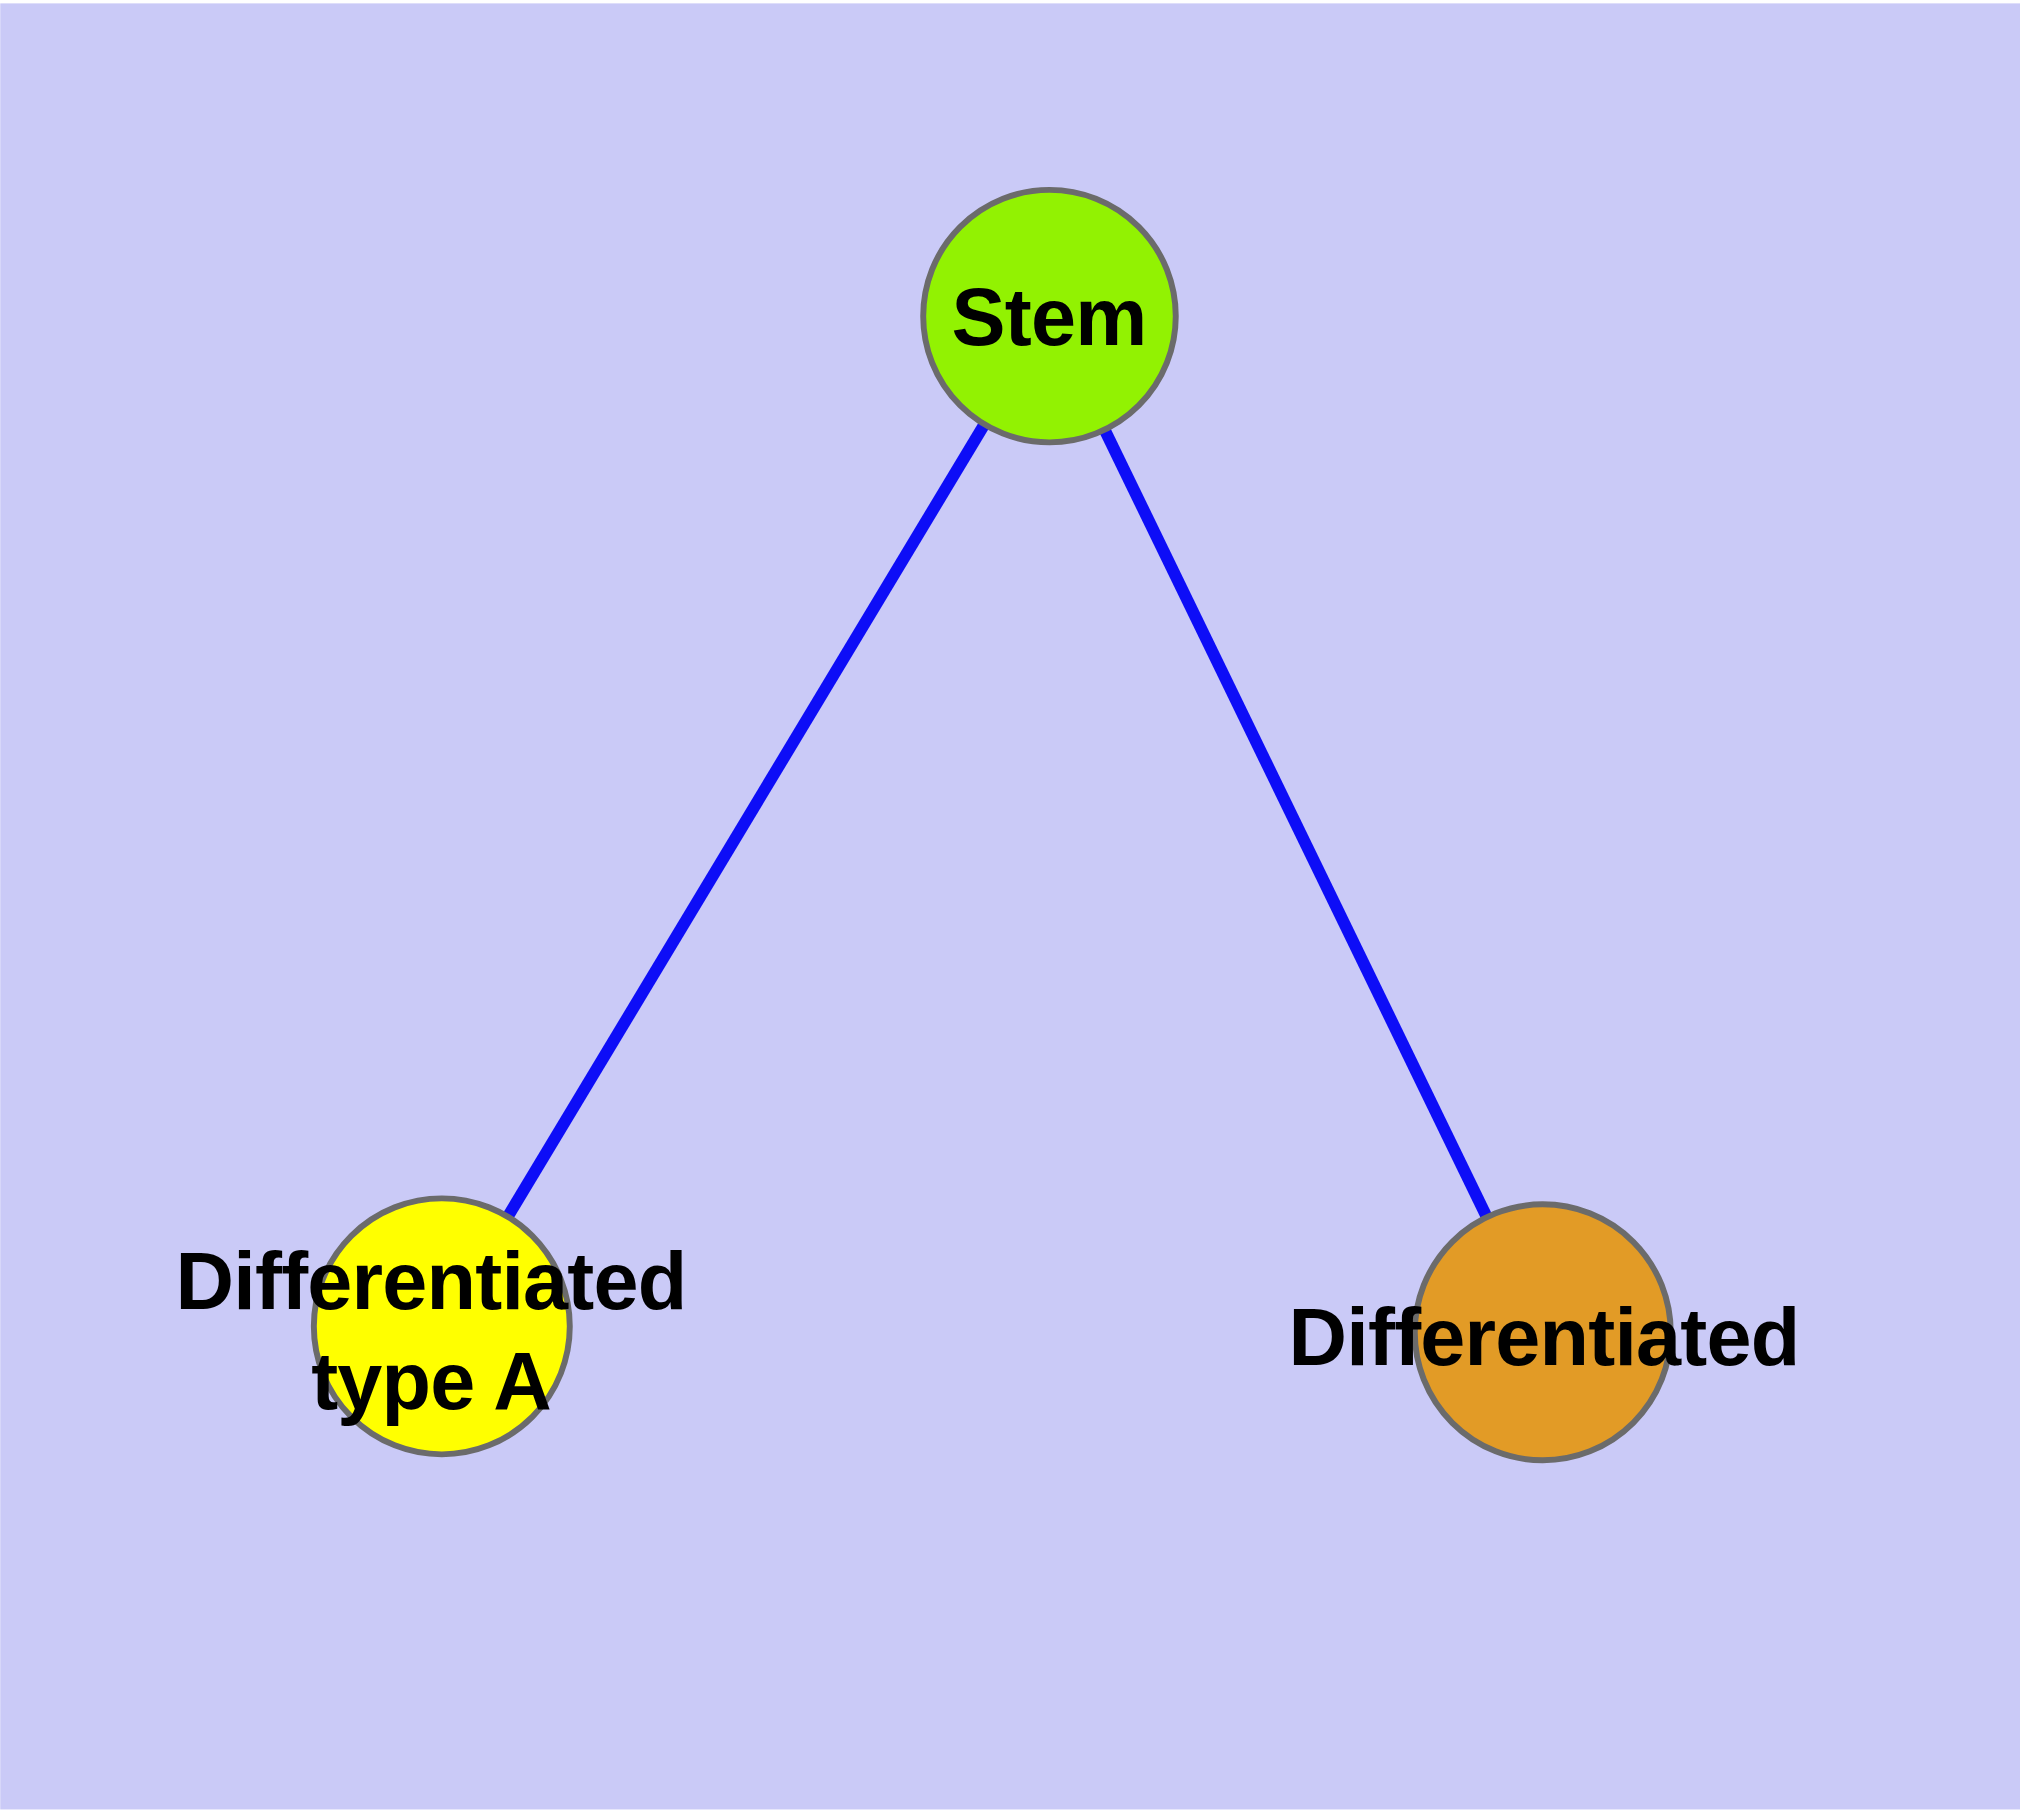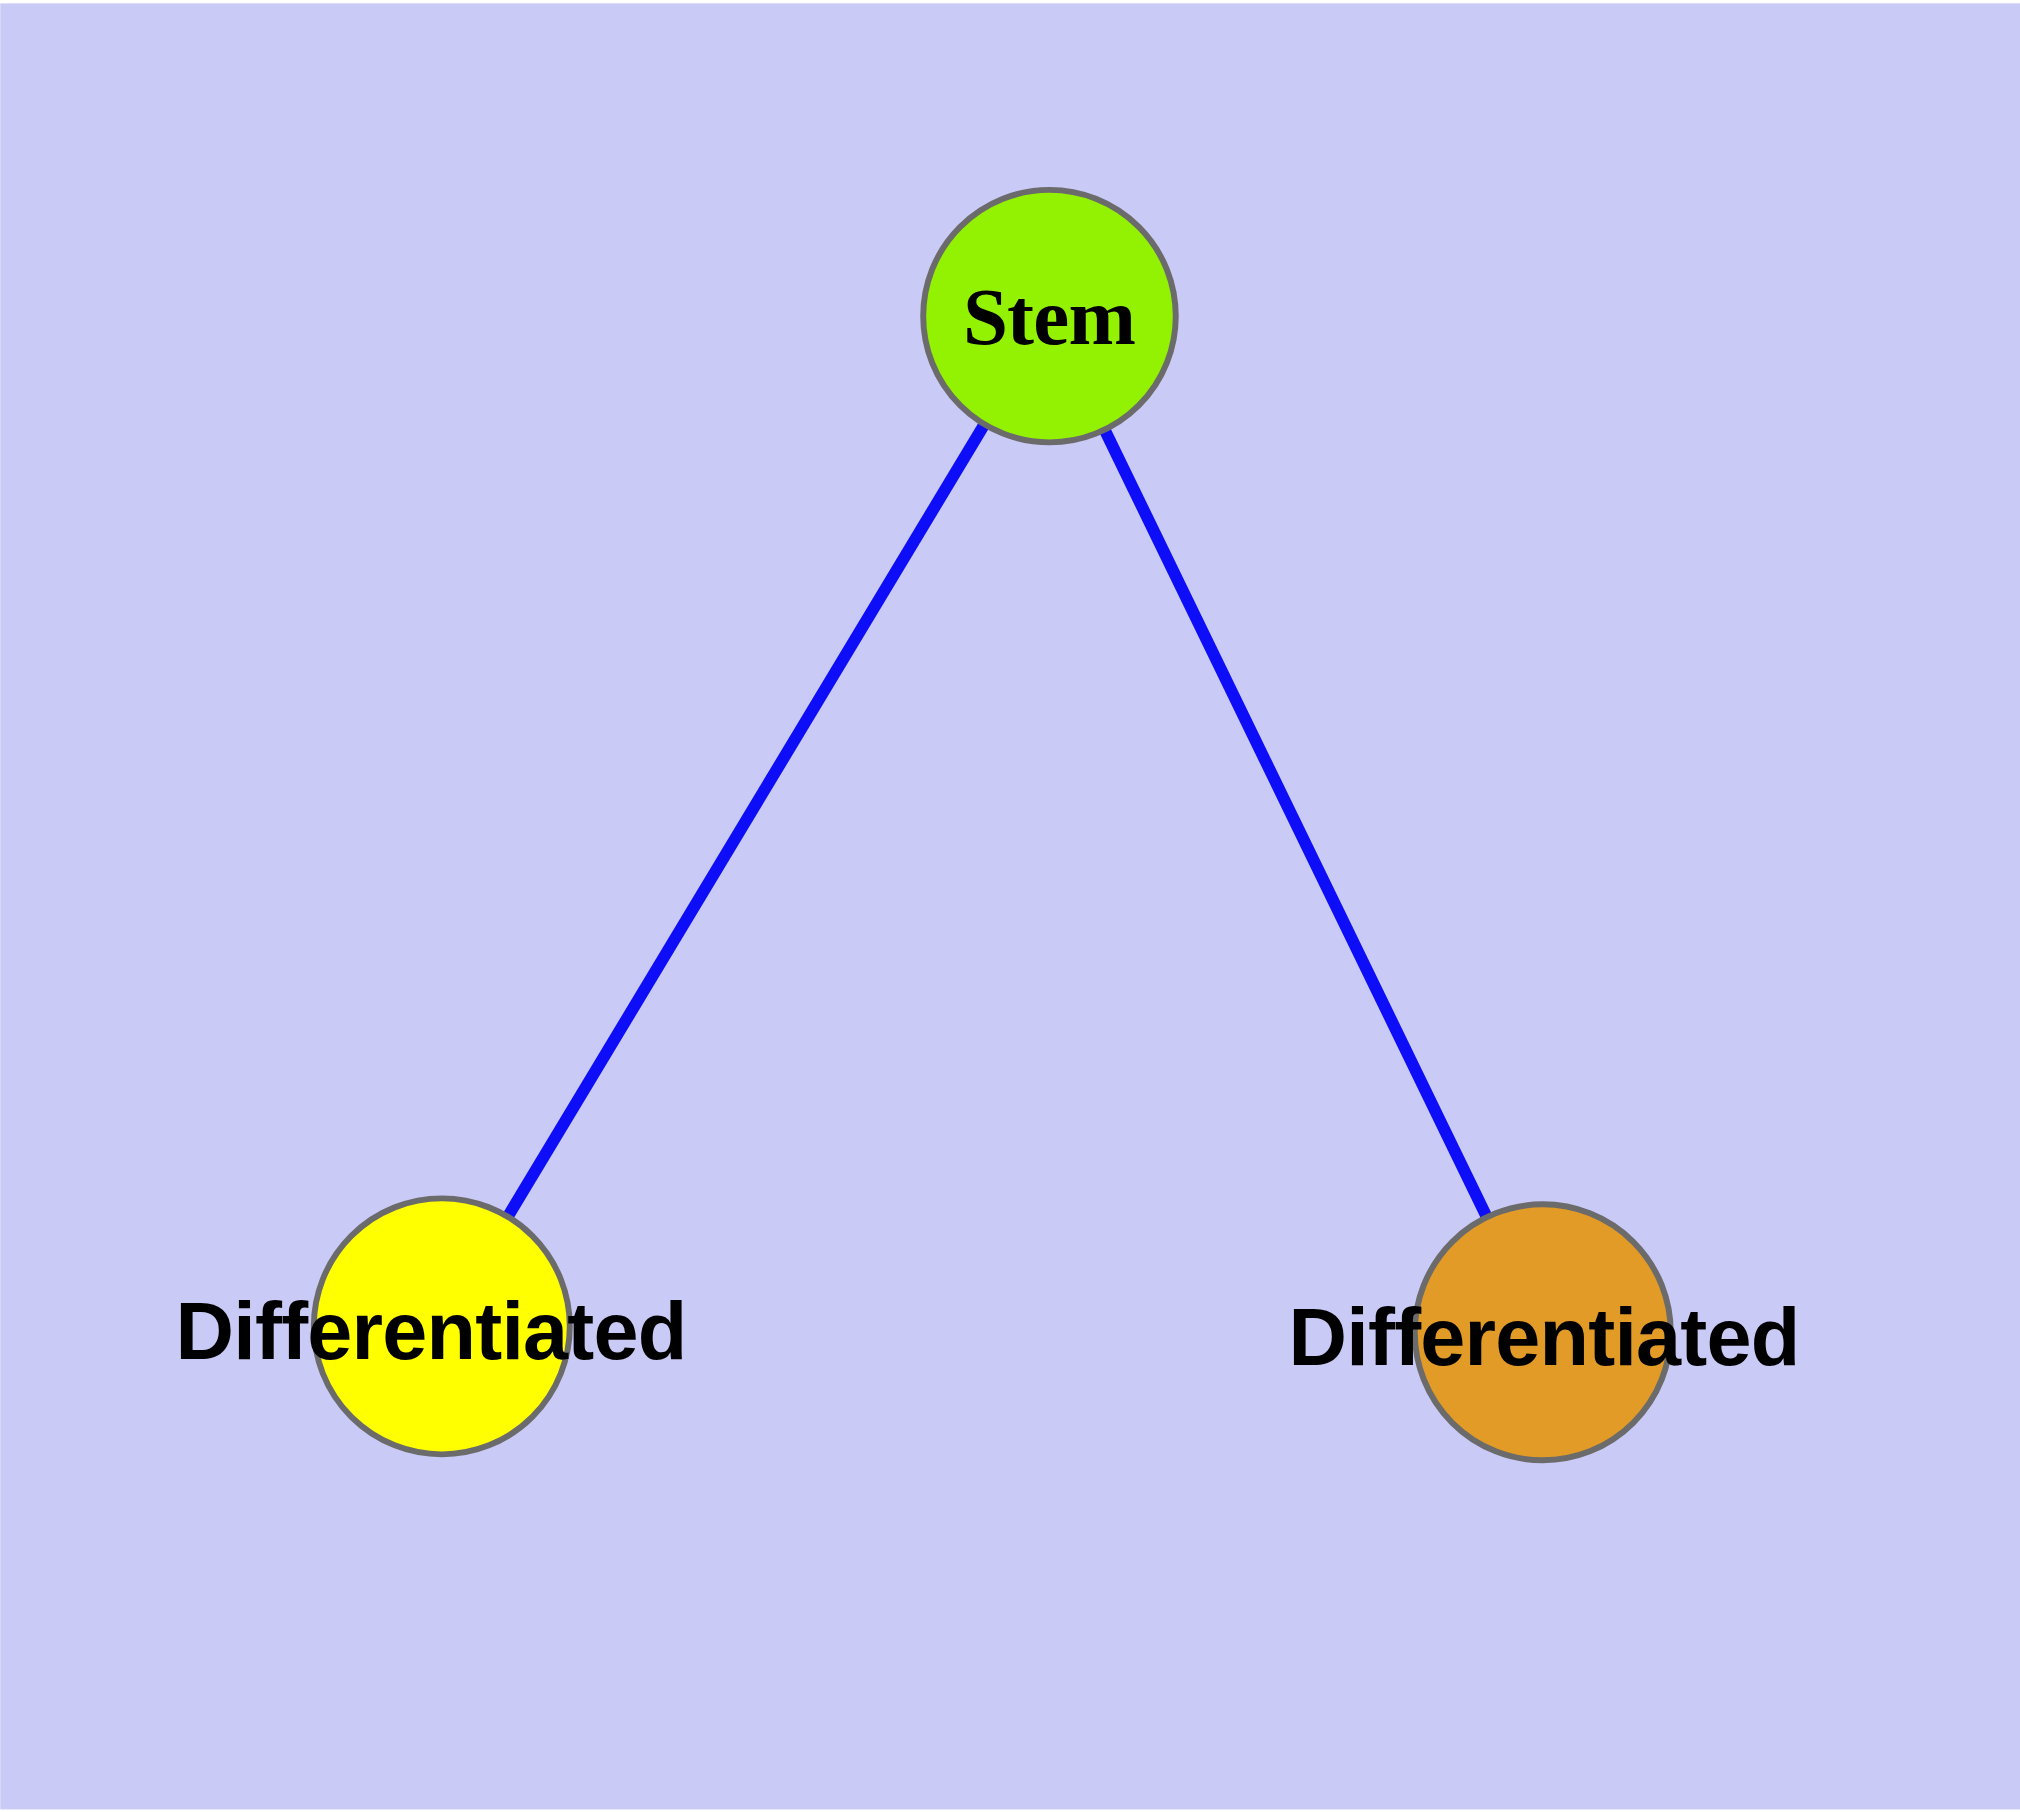--- a/index.html
+++ b/index.html
@@ -48,26 +48,27 @@
 
     <line x1="1238" y1="373" x2="1820" y2="1572" stroke-width="14" stroke-linecap="butt" stroke="#0D0DF7"></line>
 
     <circle cx="1238" cy="373" r="149" stroke-width="7" fill="#92F202" stroke="#6B6B6B"></circle>
 
     <circle cx="521" cy="1565" r="151" stroke-width="7" fill="#FFFF00" stroke="#6B6B6B"></circle>
 
     <circle cx="1820" cy="1572" r="151" stroke-width="7" fill="#E29B26" stroke="#6B6B6B"></circle>
   </svg>
 
-  <div class="node-label" style="left: 1049px; top: 317px; color: rgb(0, 0, 0); font-family: Liberation Serif, serif;">
+  <div class="node-label" style="left: 1049px; top: 317px; color: rgb(0, 0, 0);">
     <span>Stem</span>
   </div>
 
   <div class="node-label" style="left: 431px; top: 1331px; color: rgb(0, 0, 0);">
     <span>Differentiated</span><br>
+    <span>type A</span>
   </div>
 
   <div class="node-label" style="left: 1544px; top: 1337px; color: rgb(0, 0, 0);">
     <span>Differentiated</span><br>
   </div>
 
 </div>
 
 
 </body></html>

